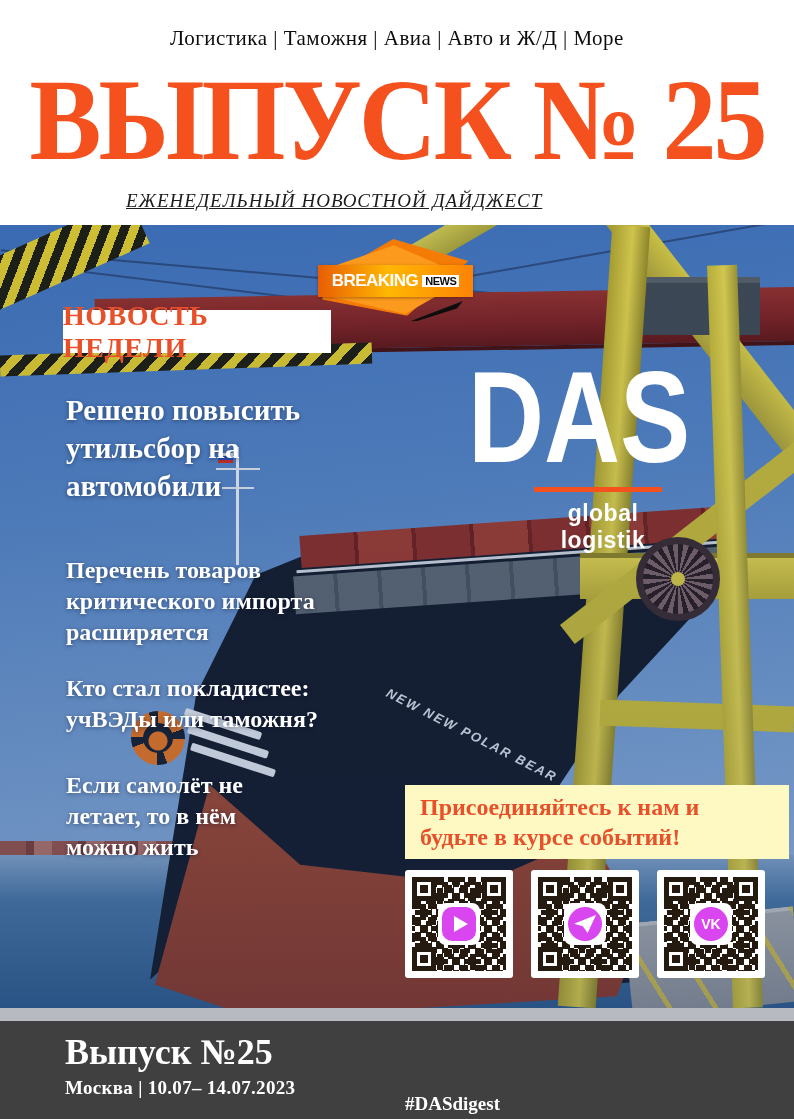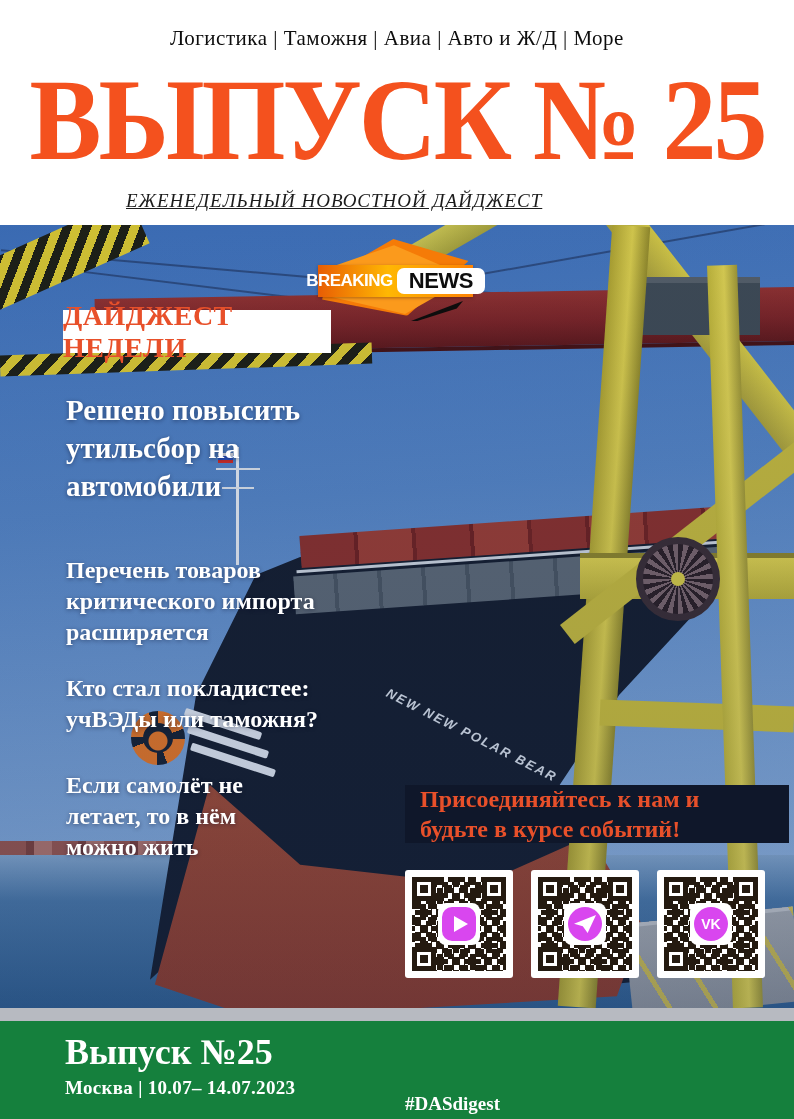--- a/index.html
+++ b/index.html
@@ -101,22 +101,22 @@
   .b2 { left:6px; top:6px; width:144px; height:72px; background:#fb9a1c;
         clip-path:polygon(0 52%,45% 4%,100% 32%,60% 96%,4% 88%); transform:rotate(9deg); }
   .comet { position:absolute; right:10px; bottom:0; width:52px; height:20px; background:#0d0d0d;
            clip-path:polygon(0 100%,100% 0,88% 38%,12% 100%); }
   .bn-bar { position:absolute; left:0; top:28px; width:100%; height:32px;
             background:linear-gradient(90deg,#e85d04,#ffb703 45%,#fd8305);
             display:flex; align-items:center; justify-content:center; gap:4px;
             box-shadow:0 1px 3px rgba(60,20,0,.4); }
   .bn-w1 { font-family:"Liberation Sans",sans-serif; font-weight:bold; font-size:17px;
            color:#fff; letter-spacing:-.5px; }
-  .bn-w2 { font-family:"Liberation Sans",sans-serif; font-weight:bold; font-size:22px;
-           color:#0d0d0d; background:#fff; padding:0 12px; letter-spacing:-.5px;border-radius:7px; }
+  .bn-w2 { font-family:"Liberation Sans",sans-serif; font-weight:bold; font-size:11px;
+           color:#0d0d0d; background:#fff; padding:0 3px; letter-spacing:-.5px; }
 
   
   .nw-box { position:absolute; left:63px; top:85px; width:268px; height:43px; background:#fff;
             display:flex; align-items:center; justify-content:center; }
   .nw-box span { color:#e8502a; font-weight:bold; font-size:28px; letter-spacing:.5px; }
   .hl { position:absolute; color:#fff; font-weight:bold; white-space:pre-line;
         text-shadow:0 1px 4px rgba(0,10,40,.45); }
   .hl1 { left:66px; top:166px; width:320px; font-size:29px; line-height:38px; }
   .hl2 { left:66px; top:330px; width:330px; font-size:24px; line-height:31px; }
   .hl3 { left:66px; top:448px; width:340px; font-size:24px; line-height:31px; }
@@ -126,21 +126,21 @@
   
   .das { position:absolute; left:468px; top:128px; width:260px; }
   .das-word { font-family:"Liberation Sans",sans-serif; font-weight:bold; font-size:112px;
               line-height:1; color:#fff; letter-spacing:0;
               transform:scale(.94,1.16); transform-origin:left top; }
   .das-line { width:128px; height:5px; background:#f4511e; margin:22px 0 0 66px; }
   .das-tag { font-family:"Liberation Sans",sans-serif; font-weight:bold; font-size:23px;
              color:#fff; letter-spacing:.5px; margin:8px 0 0 55px; width:160px; text-align:center; }
 
   
-  .cta { position:absolute; left:405px; top:560px; width:384px; height:58px; background:#0f172a;
+  .cta { position:absolute; left:405px; top:560px; width:384px; height:74px; background:#fef9c3;
          display:flex; align-items:center; padding-left:15px; }
   .cta span { color:#e8502a; font-weight:bold; font-size:24px; line-height:30px; white-space:pre-line; }
   .qrs { position:absolute; left:405px; top:645px; width:384px; display:flex; gap:18px; }
   .qr { position:relative; width:108px; height:108px; background:#fff; border-radius:3px; }
   .qr-pattern { position:absolute; inset:7px;
      background:
        conic-gradient(#241a10 25%,transparent 0 50%,#241a10 0 75%,transparent 0) 0 0/16px 16px,
        conic-gradient(#241a10 25%,#fff 0 50%,#241a10 0 75%,#fff 0) 3px 5px/11px 11px; }
   .f { position:absolute; width:24px; height:24px; border:5px solid #241a10; background:#fff; }
   .f::after { content:""; position:absolute; inset:3px; background:#241a10; }
@@ -153,21 +153,21 @@
   .ic-yt::after { content:""; position:absolute; left:12px; top:9px; width:14px; height:16px;
                   background:#fff; clip-path:polygon(0 0,100% 50%,0 100%); }
   .ic-tg { border-radius:50%; }
   .ic-tg::after { content:""; position:absolute; left:6px; top:8px; width:22px; height:18px;
                   background:#fff; clip-path:polygon(0 48%,100% 0,62% 100%,40% 62%,0 48%); }
   .ic-vk { border-radius:50%; display:flex; align-items:center; justify-content:center; }
   .ic-vk span { font-family:"Liberation Sans",sans-serif; font-weight:bold; font-size:14px; color:#fff; }
 
   
   .gray-strip { position:absolute; top:1008px; left:0; width:794px; height:13px; background:#b7bac1; }
-  .footer { position:absolute; top:1021px; left:0; width:794px; height:98px; background:#15803d;
+  .footer { position:absolute; top:1021px; left:0; width:794px; height:98px; background:#404040;
             color:#fff; }
   .f-issue { position:absolute; left:65px; top:10px; font-size:36px; font-weight:bold; }
   .f-meta { position:absolute; left:65px; top:56px; font-size:19px; font-weight:bold; letter-spacing:.3px; }
   .f-tags { position:absolute; left:405px; top:72px; display:flex; gap:38px;
             font-size:19px; font-weight:bold;flex-direction:column; }
 </style>
 </head>
 <body>
 
 <div class="page">
@@ -222,35 +222,40 @@
       <div class="burst b1"></div>
       <div class="burst b2"></div>
       <div class="comet"></div>
       <div class="bn-bar">
         <span class="bn-w1">BREAKING</span>
         <span class="bn-w2">NEWS</span>
       </div>
     </div>
 
     <div class="nw-box">
-      <span>ДАЙДЖЕСТ НЕДЕЛИ</span>
+      <span>НОВОСТЬ НЕДЕЛИ</span>
     </div>
 
     <div class="hl hl2">Перечень товаров
 критического импорта
 расширяется</div>
     <div class="hl hl1">Решено повысить
 утильсбор на
 автомобили</div>
     <div class="hl hl3">Кто стал покладистее:
 учВЭДы или таможня?</div>
     <div class="hl hl4">Если самолёт не
 летает, то в нём
 можно жить</div>
 
+    <div class="das">
+      <div class="das-word">DAS</div>
+      <div class="das-line"></div>
+      <div class="das-tag">global logistik</div>
+    </div>
 
     <div class="cta">
       <span>Присоединяйтесь к нам и
 будьте в курсе событий!</span>
     </div>
 
     <div class="qrs">
       <div class="qr">
         <div class="qr-pattern"></div>
         <div class="f tl"></div>

